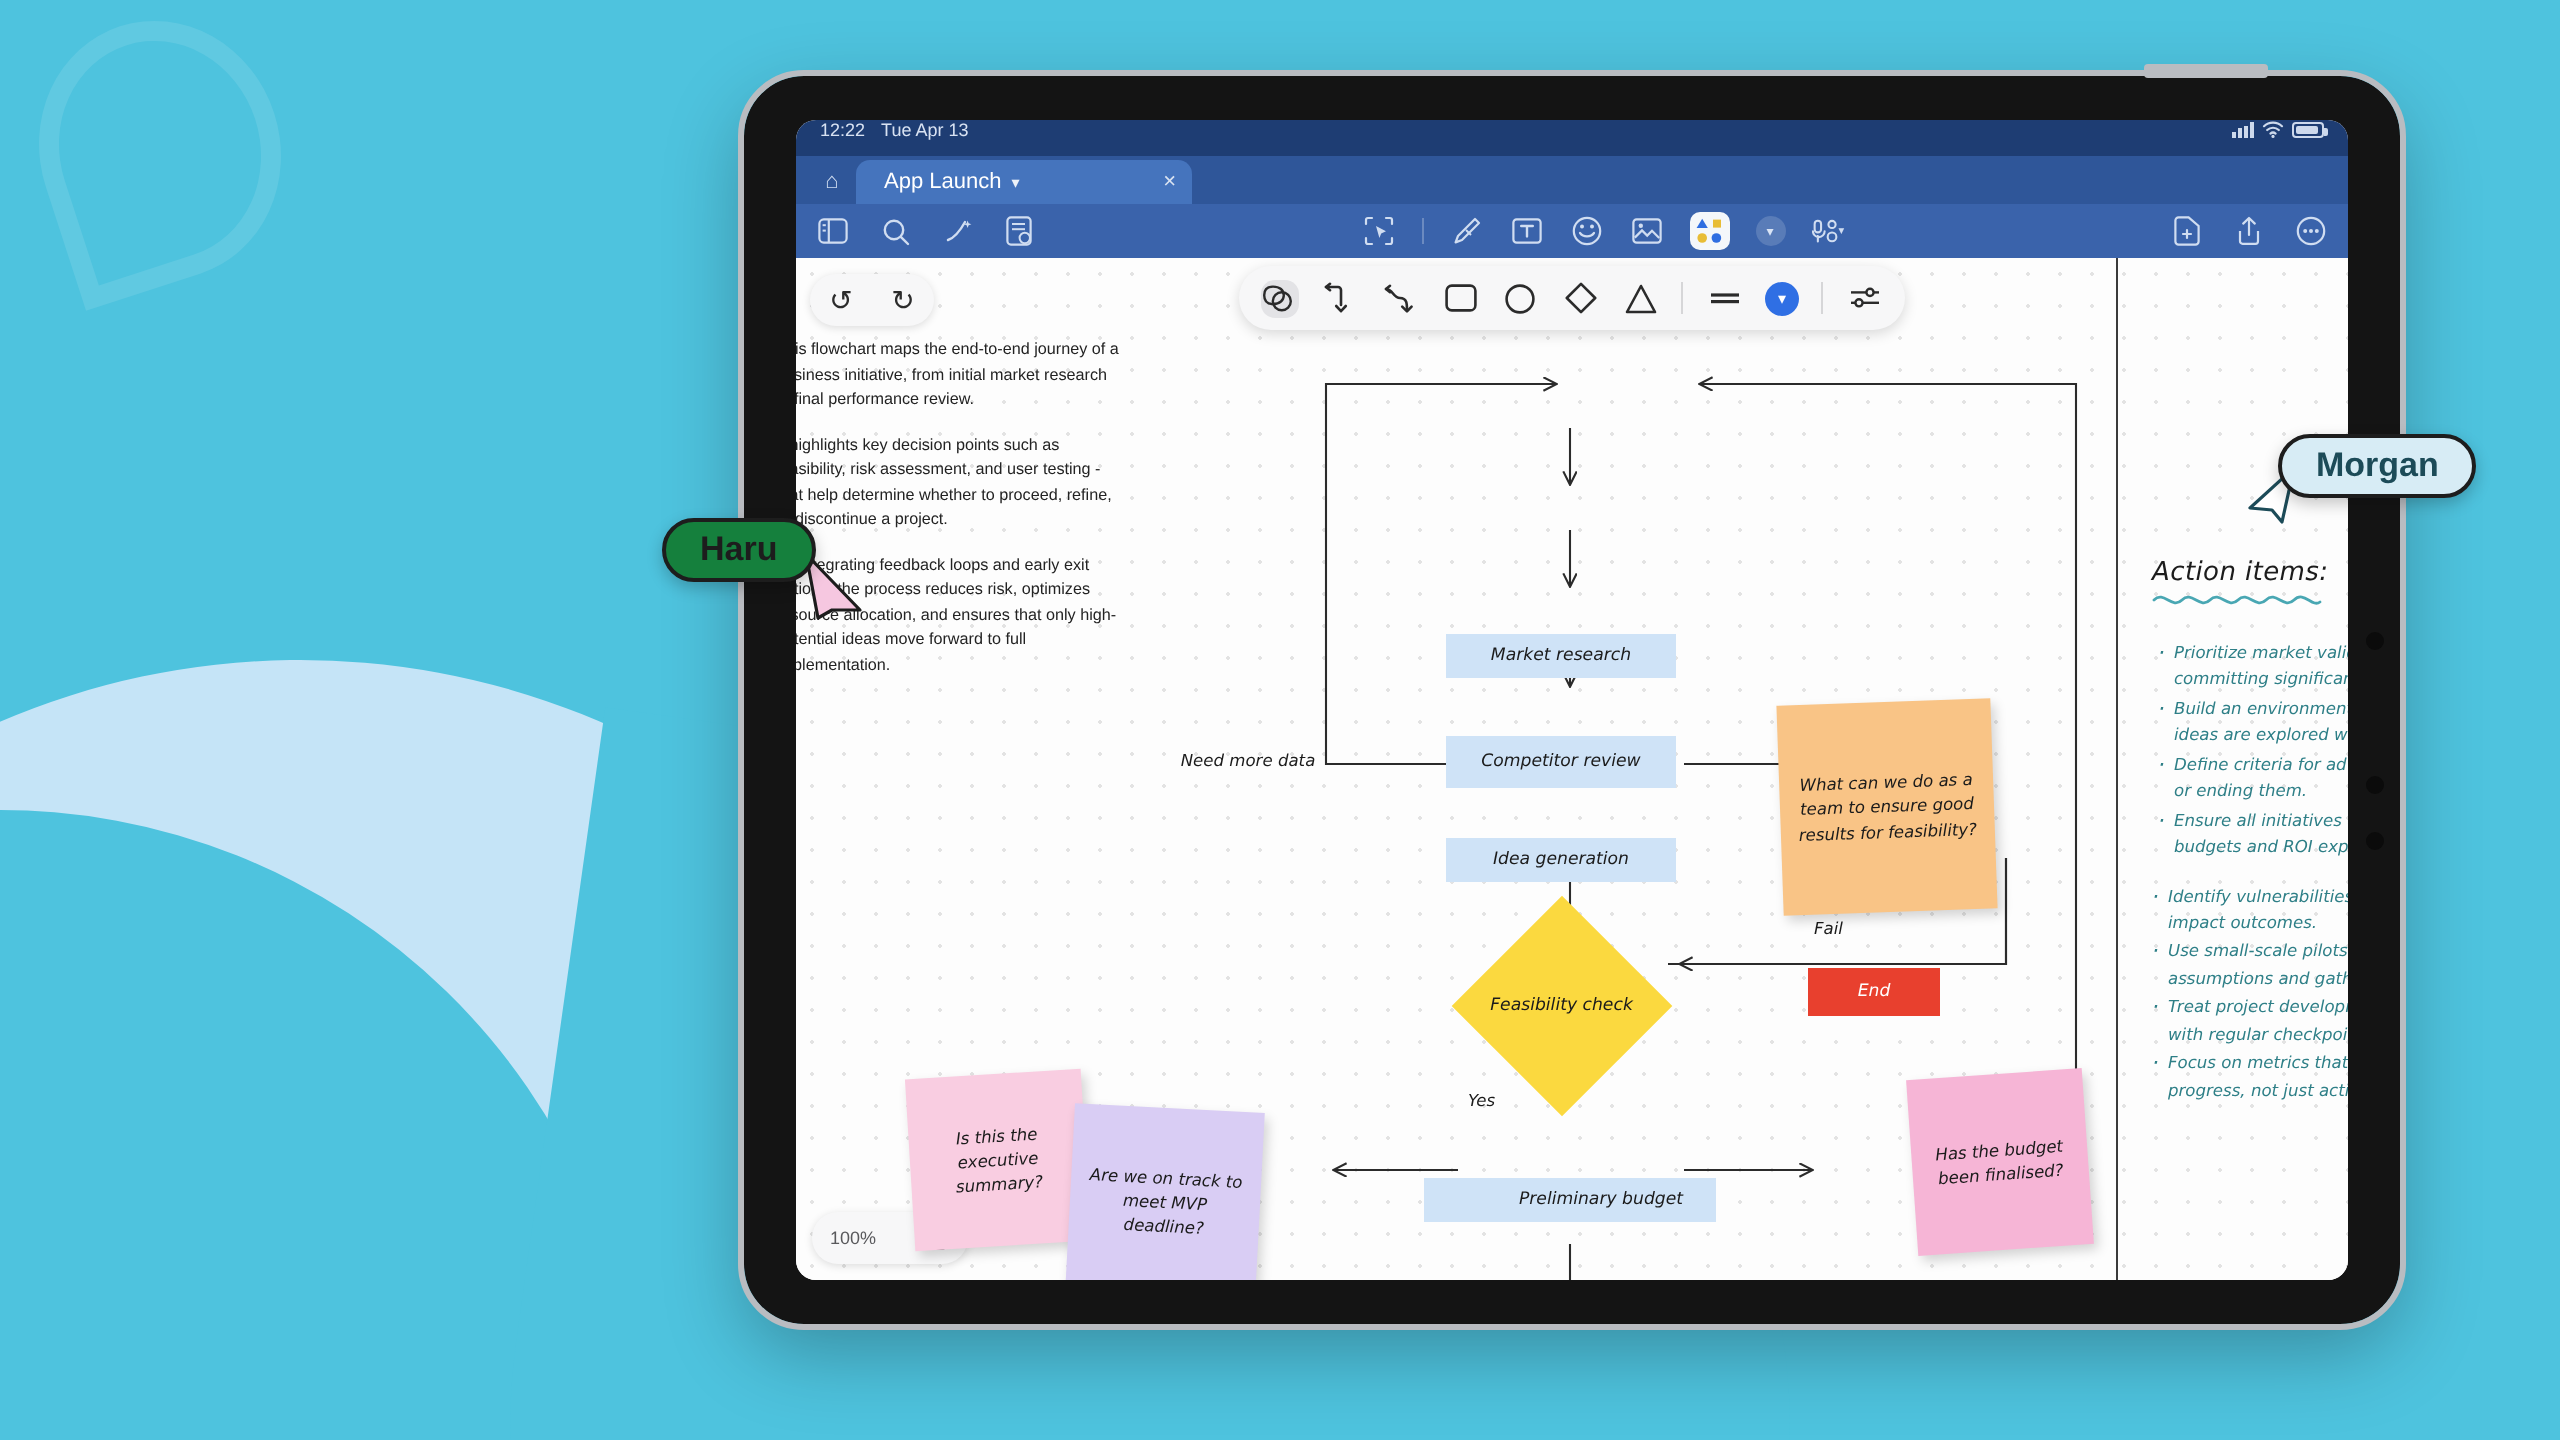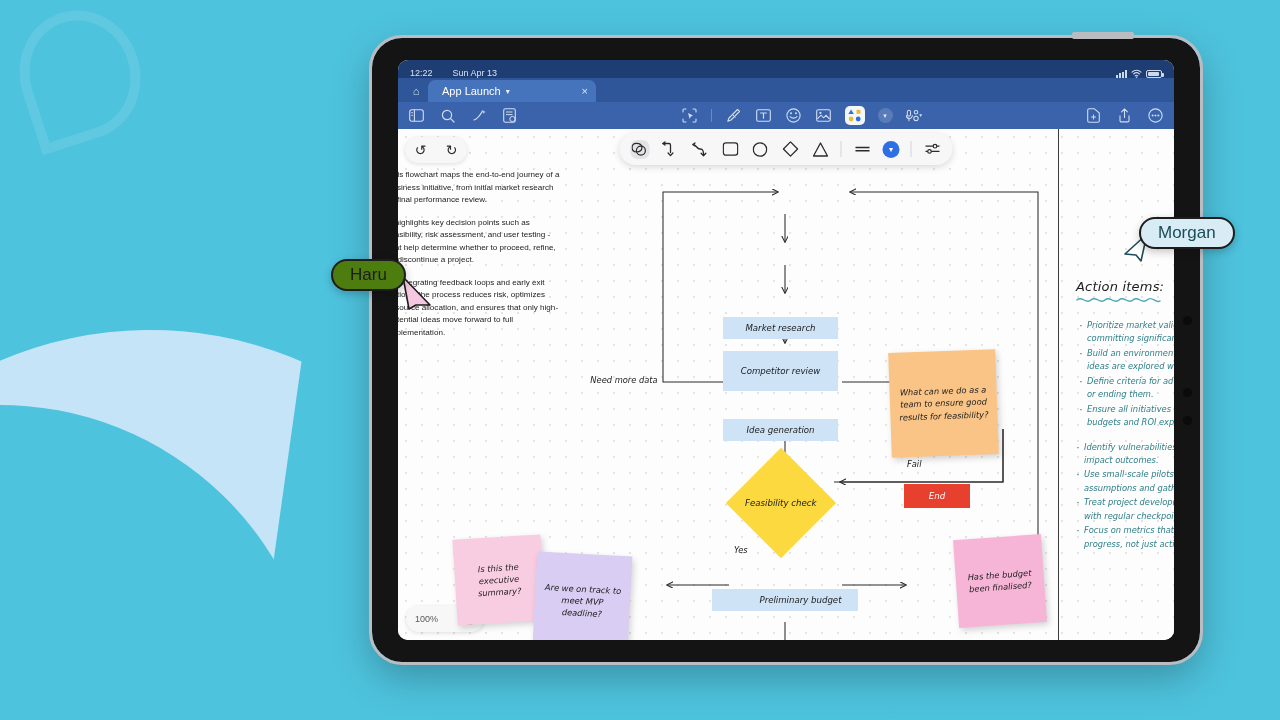--- a/index.html
+++ b/index.html
@@ -62,22 +62,22 @@
 
   .screen {
     position: relative; width: 100%; height: 100%;
     background: #ffffff; border-radius: 10px; overflow: hidden;
     display: flex; flex-direction: column;
   }
 
   
   .statusbar {
     height: 18px; background: #1e3d73; color: #d8e2f2;
-    display: flex; align-items: flex-end; padding: 0 12px;
-    font-size: 9px; gap: 20px; flex: none;
+    display: flex; align-items: flex-start; padding: 0 12px;
+    font-size: 9px; gap: 8px; flex: none;
   }
   .sb-right { margin-left: auto; display: flex; align-items: center; gap: 4px; }
   .sig { display:flex; align-items:flex-end; gap:1px; height:8px; }
   .sig i { width:2px; background:#cdd9ec; display:block; }
   .sig i:nth-child(1){height:3px}.sig i:nth-child(2){height:5px}
   .sig i:nth-child(3){height:6px}.sig i:nth-child(4){height:8px}
   .batt { width:16px;height:8px;border:1px solid #cdd9ec;border-radius:2px;position:relative;}
   .batt::after{content:"";position:absolute;left:1px;top:1px;bottom:1px;width:11px;background:#cdd9ec;border-radius:1px;}
   .batt::before{content:"";position:absolute;right:-3px;top:2px;width:2px;height:4px;background:#cdd9ec;border-radius:0 1px 1px 0;}
 
@@ -192,22 +192,23 @@
   .ai-group-2 { margin-top:11px; }
   .ai-group-2 li::before { left:0px; }
   .ai-group-2 li { padding-left:8px; }
 
   
   .badge {
     position:absolute; display:flex; align-items:center; justify-content:center;
     border-radius:17px; font-size:17px; padding:4px 17px;
     box-shadow:0 3px 8px rgba(0,0,0,.22); border:2px solid #1d1d1d;
     font-family:"Liberation Sans", sans-serif;
-  }
-  .badge-haru { left:331px; top:259px; background:#4d7c0f; color:#1d1d1d; }
+    font-weight:bold;
+  }
+  .badge-haru { left:331px; top:259px; background:#15803d; color:#1d1d1d; }
   .badge-morgan { left:1139px; top:217px; background:#d7ecf5; color:#1c4b58; }
   .cursor-arrow { position:absolute; }
 </style>
 </head>
 <body>
 
 <div class="bg">
   <div class="bg-faint"></div>
   <div class="bg-swoosh-1"></div>
   <div class="bg-swoosh-2"></div>
@@ -218,21 +219,21 @@
   <div class="device-edge"></div>
   <div class="btn-nub nub-top"></div>
   <div class="dot-side" style="top:278px"></div>
   <div class="dot-side" style="top:350px"></div>
   <div class="dot-side" style="top:378px"></div>
 
   <div class="screen">
 
     <div class="statusbar">
       <span>12:22</span>
-      <span>Sun Apr 13</span>
+      <span>Tue Apr 13</span>
       <span class="sb-right">
         <span class="sig">
             <i></i>
             <i></i>
             <i></i>
             <i></i>
           </span>
         <svg width="11" height="9" viewBox="0 0 11 9">
             <path d="M1 3.1a6.5 6.5 0 019 0M2.6 5a4.3 4.3 0 015.8 0M4.2 6.8a2 2 0 012.6 0" stroke="#cdd9ec" fill="none" stroke-width="1.1" stroke-linecap="round"></path>
             <circle cx="5.5" cy="8.2" r=".8" fill="#cdd9ec"></circle>
@@ -470,21 +471,21 @@
           <path d="M589 456 L640 456 L640 63 L452 63" marker-end="url(#ah)"></path>
 
           <path d="M605 300 L605 353 L436 353 L436 353"></path>
           <path d="M605 300 L605 353 L442 353" marker-end="url(#ah)"></path>
         </g>
       </svg>
 
       <div class="node n-proc" style="left:325px;top:188px;width:115px;height:22px;">
         <span>Market research</span>
       </div>
-      <div class="node n-proc" style="left:325px;top:222px;width:115px;height:40px;">
+      <div class="node n-proc" style="left:325px;top:239px;width:115px;height:26px;">
         <span>Competitor review</span>
       </div>
       <div class="node n-proc" style="left:325px;top:290px;width:115px;height:22px;">
         <span>Idea generation</span>
       </div>
       <div class="node n-dia" style="left:344px;top:335px;width:78px;height:78px;">
         <span>Feasibility check</span>
       </div>
       <div class="node n-end" style="left:506px;top:355px;width:66px;height:24px;justify-content:center;">
         <span>End</span>

